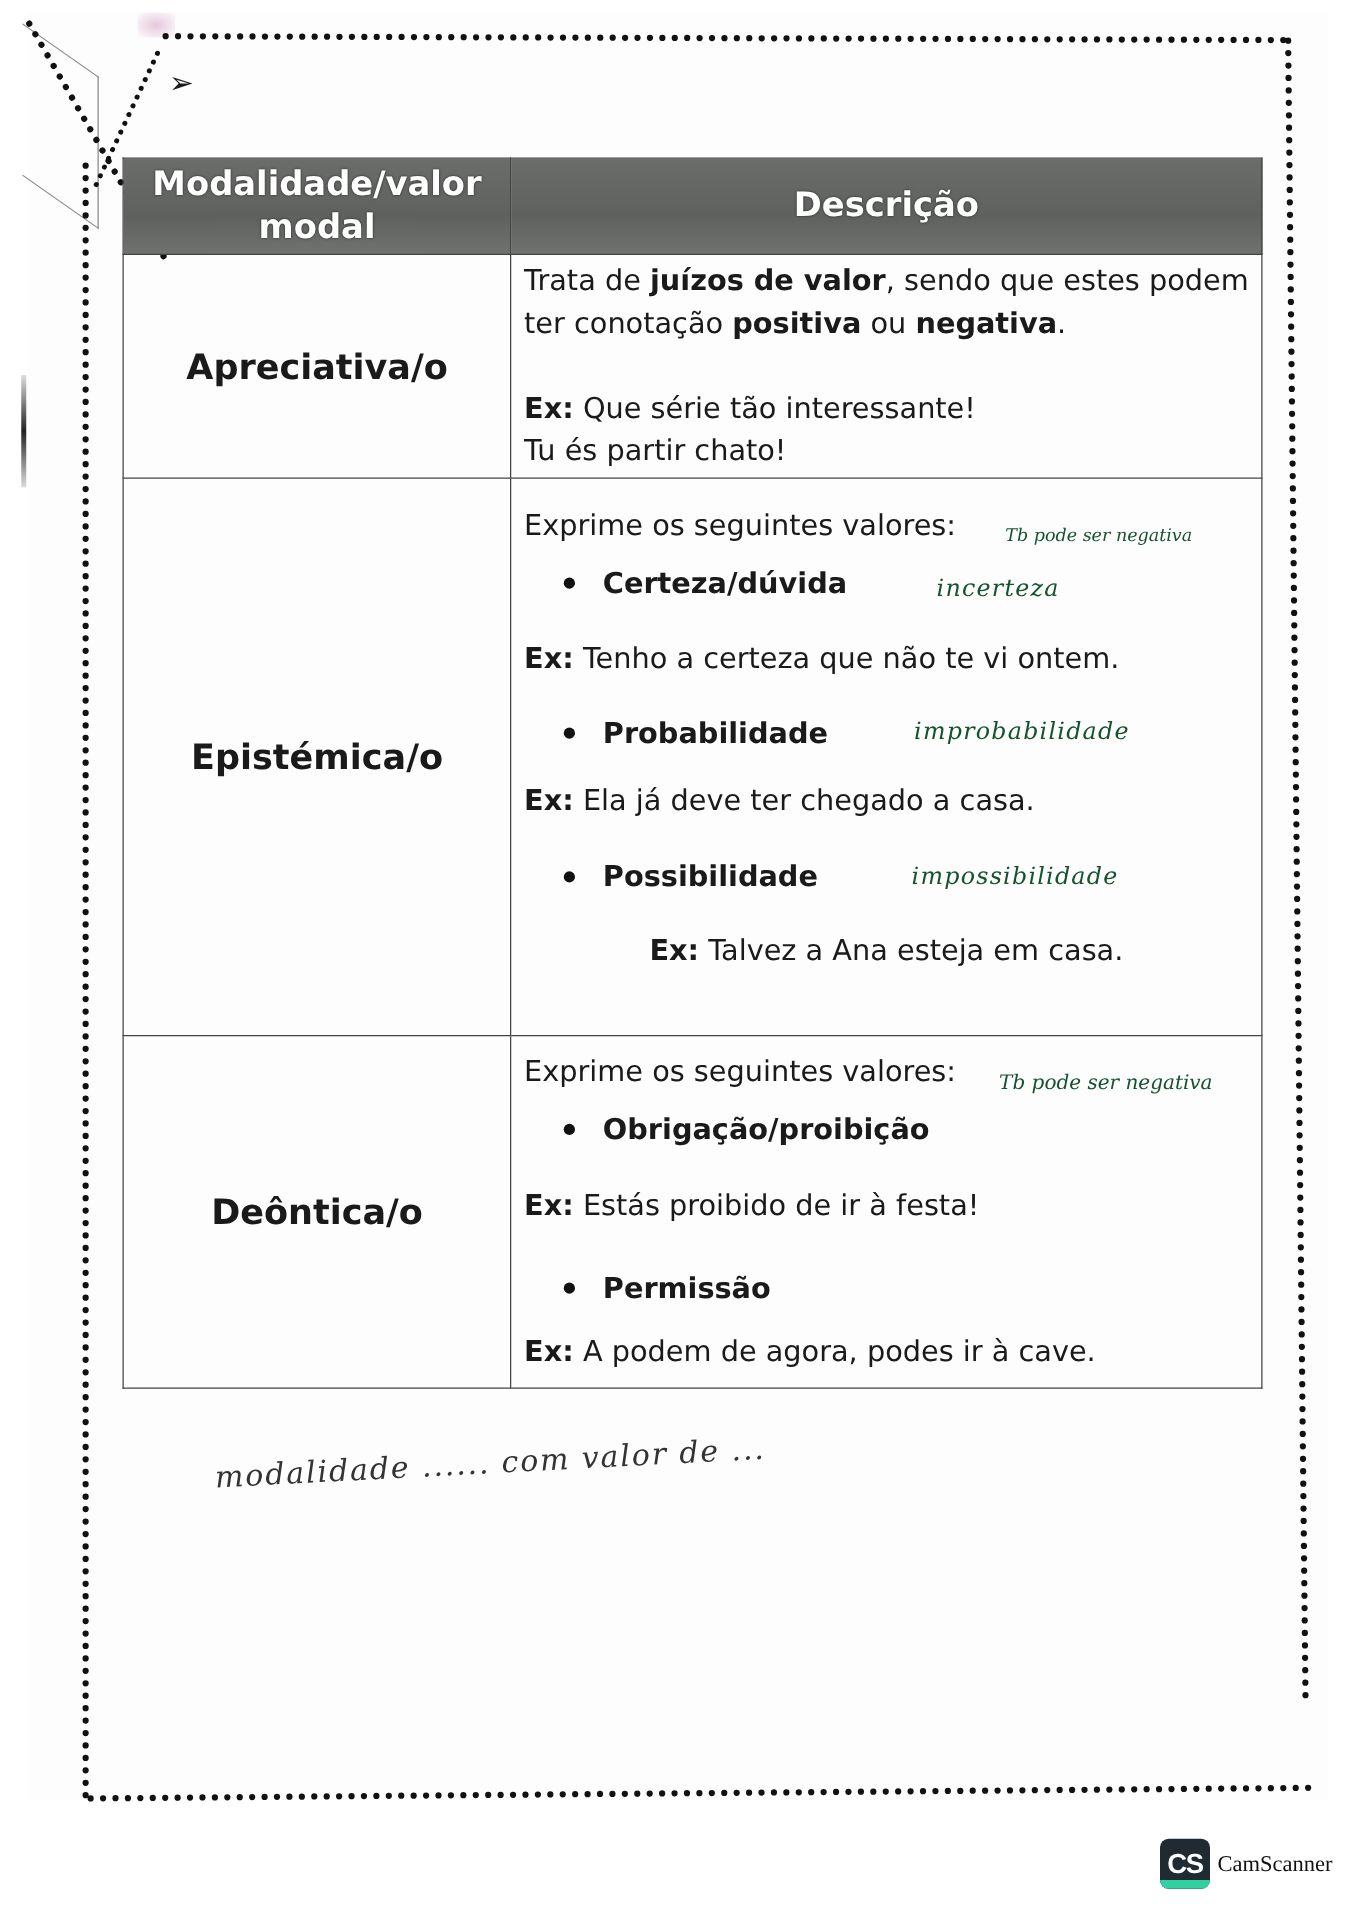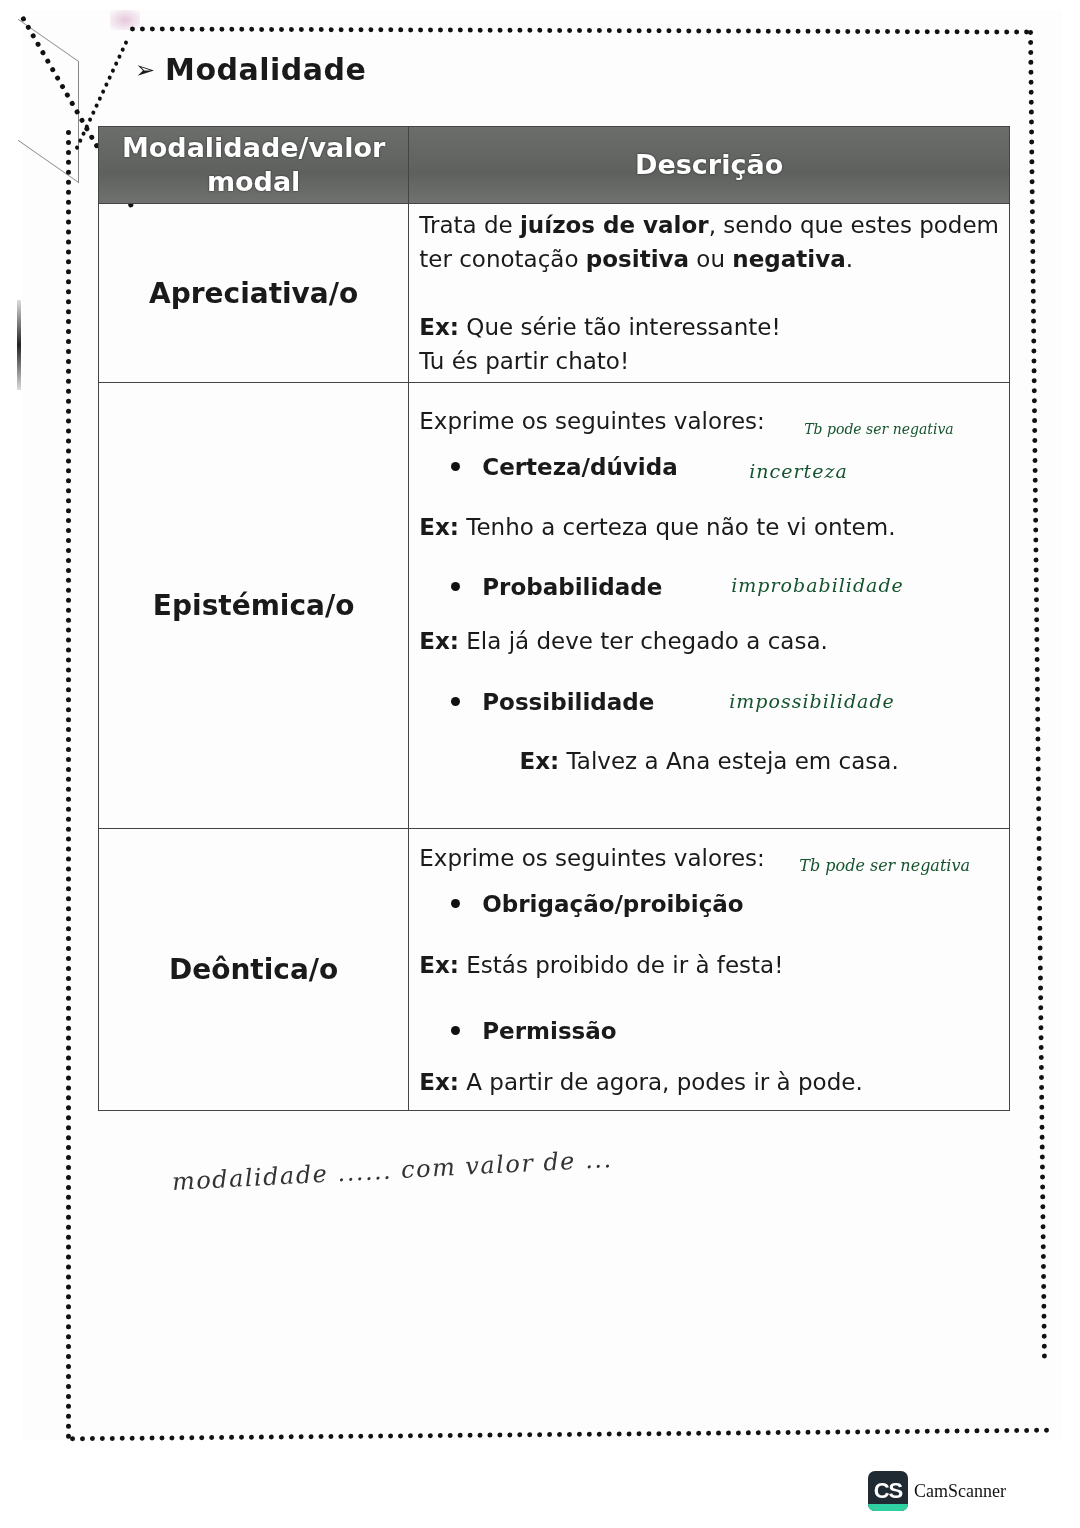--- a/index.html
+++ b/index.html
@@ -107,21 +107,21 @@
 
     .note-bottom {
       position: absolute; left: 172px; top: 1168px;
       transform: rotate(-3deg); transform-origin: left;
       font-family: "DejaVu Serif", "Liberation Serif", serif; font-style: italic;
       font-size: 24px; color: #333; letter-spacing: 1.5px; white-space: nowrap;
     }
 
     
     .cs-logo {
-      position: absolute; left: 868px; top: 1471px; display: flex; align-items: center; gap: 6px; justify-content: space-between;
+      position: absolute; left: 928px; top: 1471px; display: flex; align-items: center; gap: 6px; justify-content: space-between;
     }
     .cs-badge {
       width: 40px; height: 40px; border-radius: 7px; background: #1f2a33;
       color: #fff; font-family: "Liberation Sans", sans-serif; font-weight: bold;
       font-size: 22px; display: flex; align-items: center; justify-content: center;
       position: relative; overflow: hidden; letter-spacing: -1px;
     }
     .cs-badge::after {
       content: ""; position: absolute; left: 0; right: 0; bottom: 0; height: 7px; background: #2fd1a2;
     }
@@ -138,21 +138,20 @@
 <div class="binder-mark"></div>
 <div class="frame-diag"></div>
 <div class="frame-diag2"></div>
 <div class="frame-top"></div>
 <div class="frame-left"></div>
 <div class="frame-right"></div>
 <div class="frame-bottom"></div>
 
 <div class="heading">
   <span class="arrow">➢</span>
-  <span class="title">Modalidade</span>
 </div>
 
 <table class="modal-table">
   <thead>
     <tr>
       <th class="th-left col-left">
         <div>Modalidade/valor</div>
         <div>modal</div>
       </th>
       <th class="th-right">Descrição</th>
@@ -225,21 +224,21 @@
           <span class="bullet-label">Obrigação/proibição</span>
         </div>
         <div class="line" style="height:64px; line-height:64px;">
           <span class="b">Ex:</span><span> Estás proibido de ir à festa!</span>
         </div>
         <div class="bullet-row" style="height:68px;align-items:center;">
           <span class="bullet-dot"></span>
           <span class="bullet-label">Permissão</span>
         </div>
         <div class="line">
-          <span class="b">Ex:</span><span> A partir de agora, podes ir à pode.</span>
+          <span class="b">Ex:</span><span> A podem de agora, podes ir à cave.</span>
         </div>
       </td>
     </tr>
   </tbody>
 </table>
 
 <div class="note-bottom">modalidade ...... com valor de ...</div>
 
 <div class="cs-logo">
   <div class="cs-badge">CS</div>

